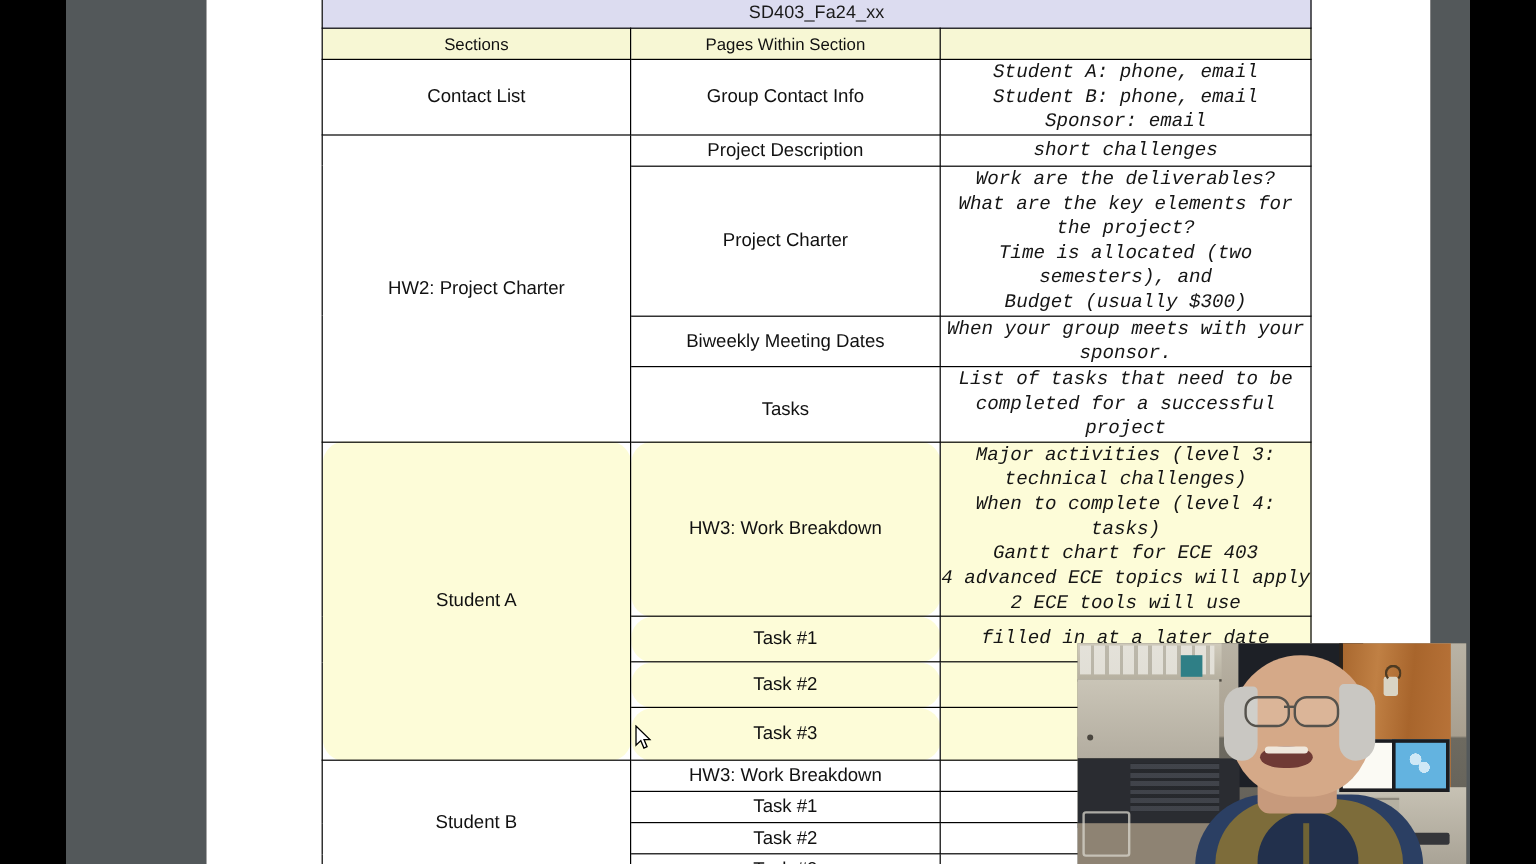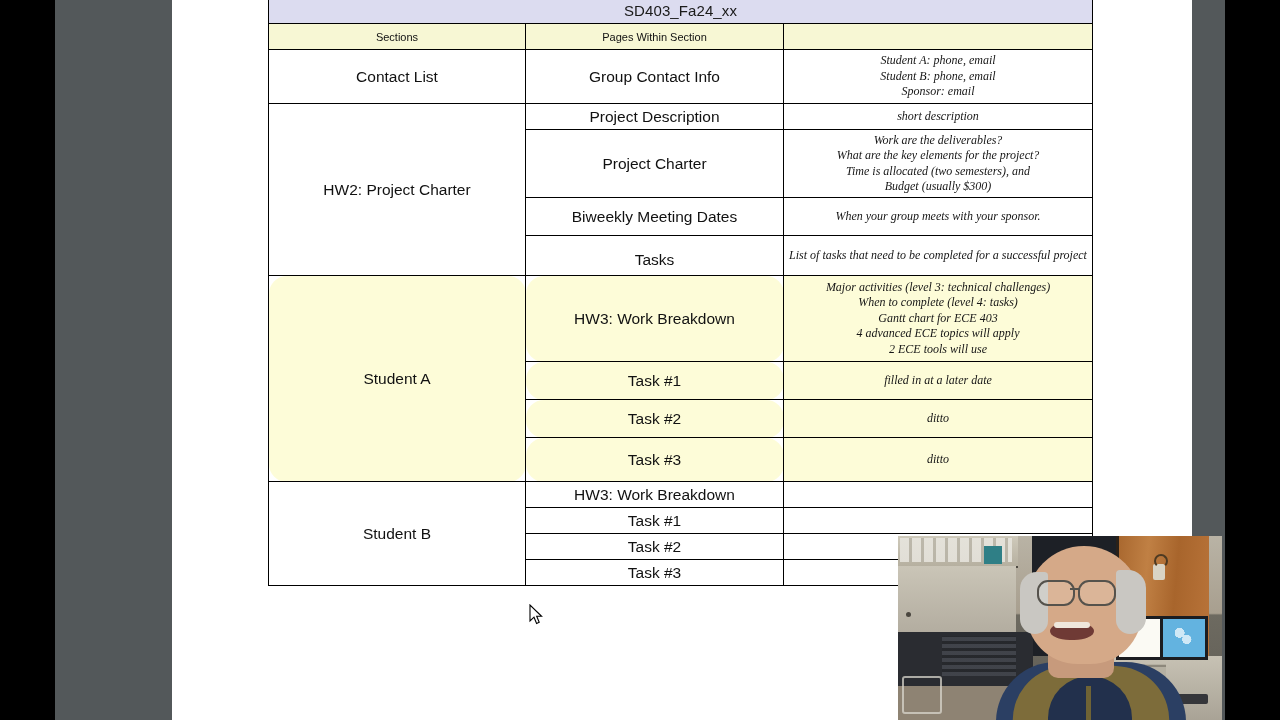--- a/index.html
+++ b/index.html
@@ -60,39 +60,39 @@
     background: #dcdcf0 !important;
     text-align: center;
     font-size: 15px;
     color: #1a1a1a;
     height: 26px;
     letter-spacing: 0.1px;
   }
   .hdr-cell {
     background: #f7f7d4 !important;
     text-align: center;
-    font-size: 11px;
+    font-size: 14px;
     color: #111;
     height: 25px;
   }
   .lbl {
     text-align: center;
     font-size: 15.5px;
     color: #111;
     line-height: 1.12;
     border-radius: 18px;
   }
   .lbl-mid { vertical-align: middle; }
   .lbl-top { vertical-align: top; padding-top: 5px; }
 
   .desc {
     text-align: center;
-    font-family: Liberation Serif, serif;
+    font-family: Liberation Mono, monospace;
     font-style: italic;
-    font-size: 12px;
+    font-size: 16px;
     color: #151515;
     line-height: 1.29;
     padding: 3px 6px;
   }
   .desc-top { vertical-align: top; padding-top: 5px; }
 
   .hl { background: #fdfcd8 !important; margin-top: 48px; }
 
   
   .cursor {
@@ -315,21 +315,21 @@
           <div>Student A:  phone, email</div>
           <div>Student B: phone, email</div>
           <div>Sponsor: email</div>
         </td>
       </tr>
 
       <tr style="height:26px">
         <td class="lbl lbl-top" rowspan="4">HW2: Project Charter</td>
         <td class="lbl lbl-mid">Project Description</td>
         <td class="desc">
-          <div>short description</div>
+          <div>short challenges</div>
         </td>
       </tr>
       <tr style="height:68px">
         <td class="lbl lbl-top">Project Charter</td>
         <td class="desc desc-top">
           <div>Work are the deliverables?</div>
           <div>What are the key elements for the project?</div>
           <div>Time is allocated (two semesters), and</div>
           <div>Budget (usually  $300)</div>
         </td>

